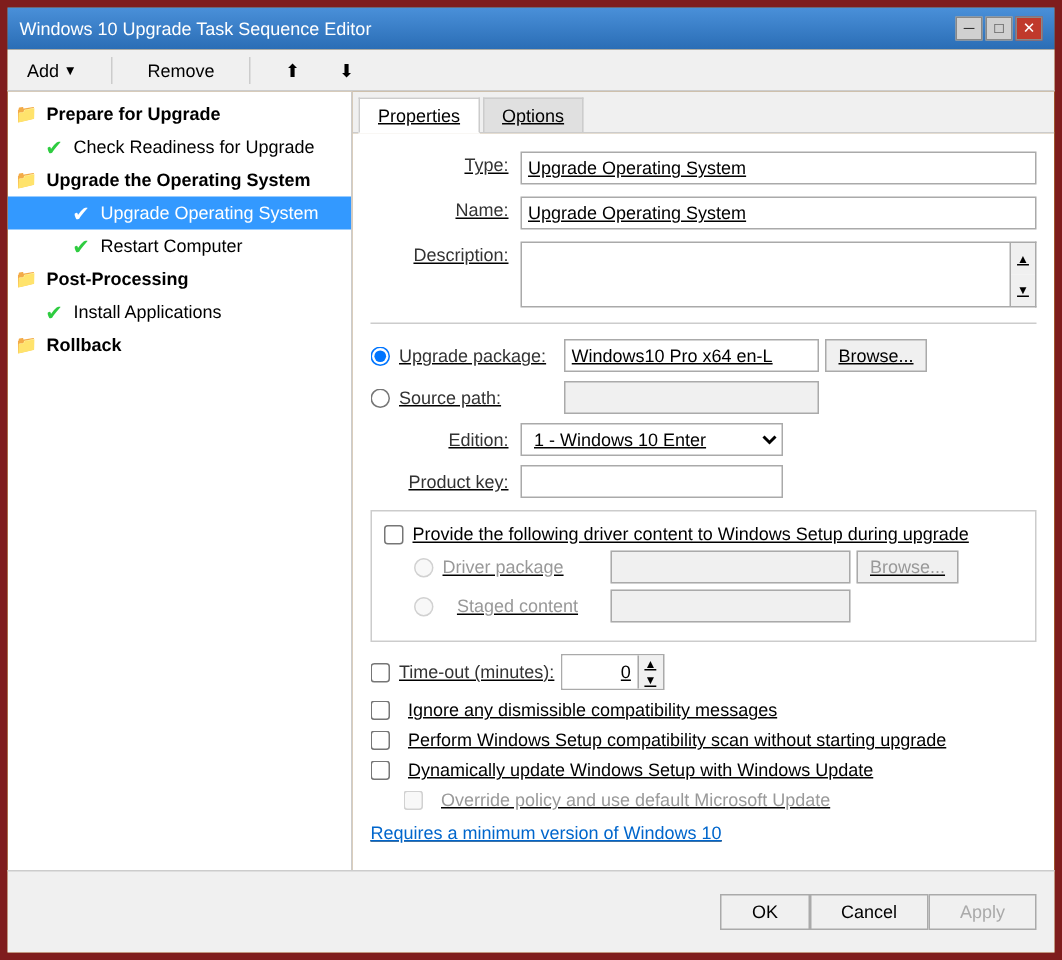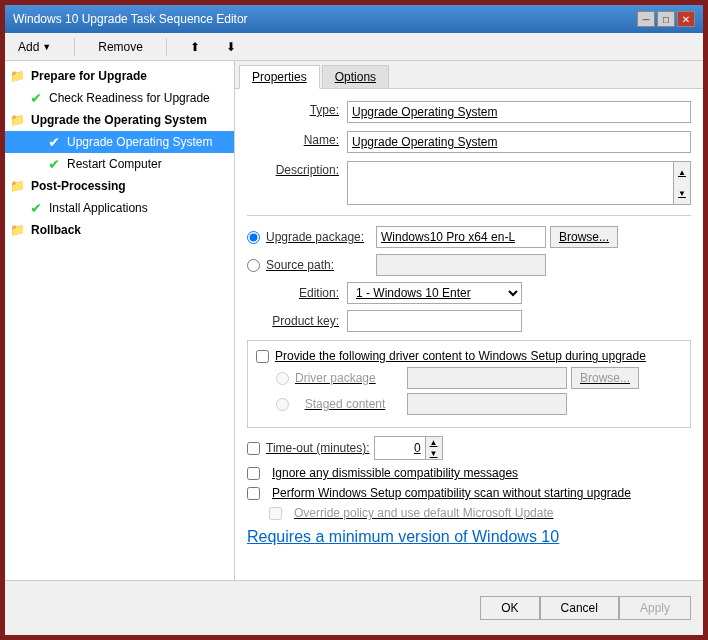--- a/index.html
+++ b/index.html
@@ -51,21 +51,21 @@
     .sub-input { border: 1px solid #aaa; padding: 2px 4px; background: #f0f0f0; height: 22px; font-size: 12px; width: 160px; margin-left: 4px; color: #999; }
     .timeout-row { display: flex; align-items: center; margin: 6px 0; }
     .timeout-label { margin-right: 4px; color: #333; }
     .timeout-input-wrap { display: flex; border: 1px solid #aaa; }
     .timeout-input { width: 50px; border: none; padding: 2px 4px; height: 22px; font-size: 12px; text-align: right; outline: none; }
     .timeout-spin { display: flex; flex-direction: column; background: #f0f0f0; border-left: 1px solid #aaa; }
     .spin-btn { width: 16px; flex: 1; background: #f0f0f0; border: none; cursor: pointer; font-size: 8px; display: flex; align-items: center; justify-content: center; }
     .standalone-checkbox { display: flex; align-items: center; margin: 6px 0; }
     .standalone-checkbox input[type=checkbox] { margin-right: 6px; }
     .disabled-text { color: #999; }
-    .blue-link { color: #0066cc; text-decoration: underline; margin-top: 8px; display: block; font-size: 16px; }
+    .blue-link { color: #0066cc; text-decoration: underline; margin-top: 8px; display: block; font-size: 12px; }
     .footer { border-top: 1px solid #ccc; background: #f0f0f0; padding: 15px 12px; display: flex; justify-content: flex-end; gap: 0; }
     .footer-btn { border: 1px solid #aaa; padding: 4px 20px; background: #f0f0f0; cursor: pointer; font-size: 12px; }
     .footer-btn.disabled { color: #aaa; cursor: default; }
     .bold-label { font-weight: bold; }
   </style>
 </head>
 <body>
 
 <div class="window">
 
@@ -239,20 +239,24 @@
         <div class="standalone-checkbox">
           <input type="checkbox" id="ignore-compat" style="">
           <label for="ignore-compat" style="margin-left:6px;">Ignore any dismissible compatibility messages</label>
         </div>
 
         <div class="standalone-checkbox">
           <input type="checkbox" id="compat-scan" style="">
           <label for="compat-scan" style="margin-left:6px;">Perform Windows Setup compatibility scan without starting upgrade</label>
         </div>
 
+        <div class="standalone-checkbox">
+          <input type="checkbox" id="dynamic-update" style="">
+          <label for="dynamic-update" style="margin-left:6px;">Dynamically update Windows Setup with Windows Update</label>
+        </div>
 
         <div class="standalone-checkbox" style="margin-left:22px;">
           <input type="checkbox" id="override-policy" disabled="" style="">
           <label for="override-policy" class="disabled-text" style="margin-left:6px;">Override policy and use default Microsoft Update</label>
         </div>
 
         <a class="blue-link">Requires a minimum version of Windows 10</a>
 
       </div>
     </div>

